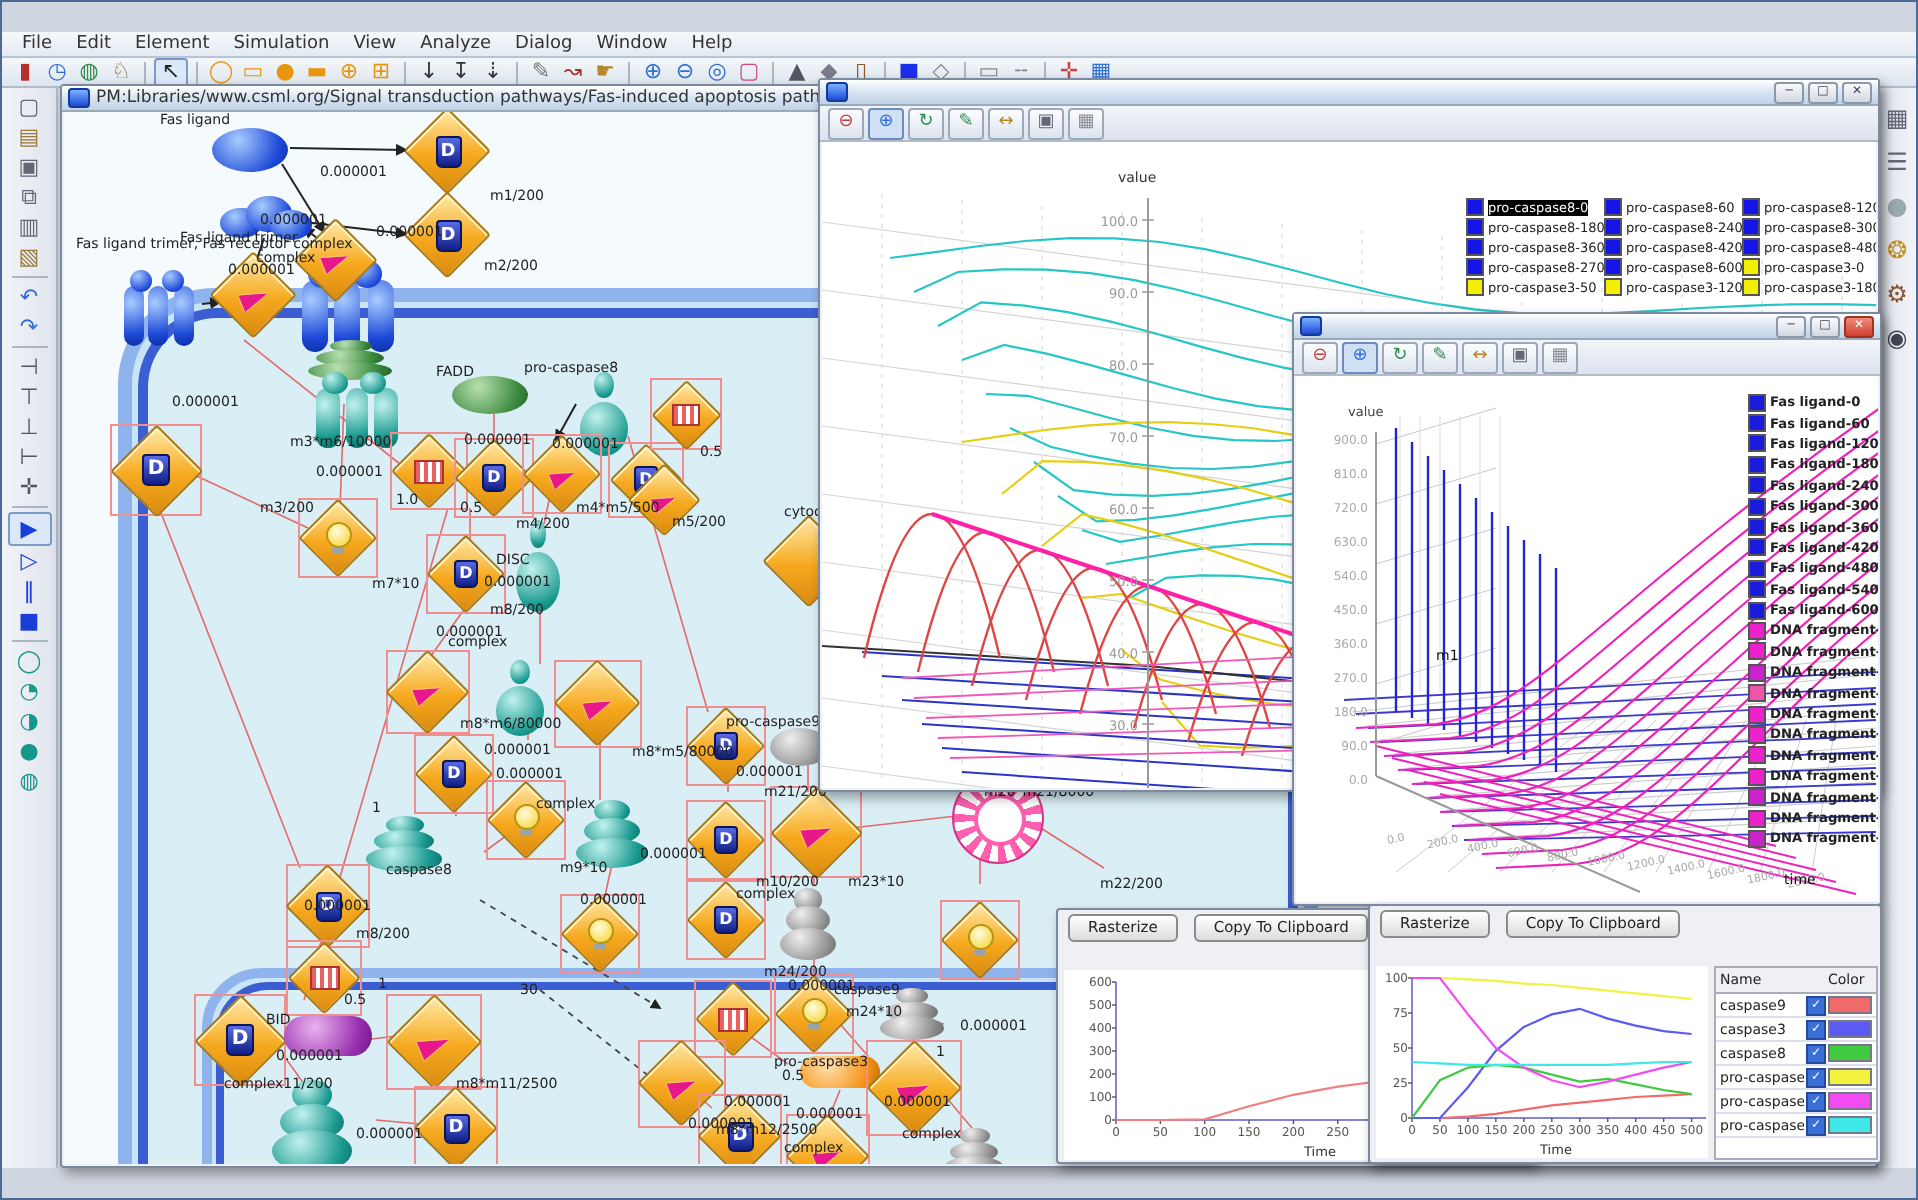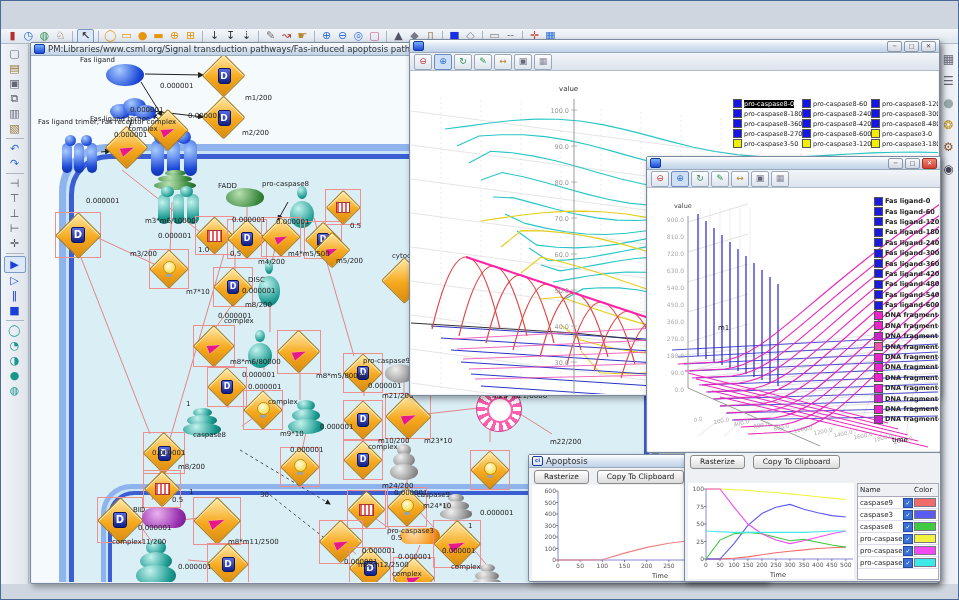--- a/index.html
+++ b/index.html
@@ -85,20 +85,31 @@
   #progfill{position:absolute;left:0;top:0;bottom:0;width:24%;background:linear-gradient(#6a8af2,#2a4ae0);}
   #proglabel{position:absolute;left:26px;top:0;font-size:7px;color:#334;line-height:10px;}
   #statustext{margin-left:6px;white-space:nowrap;overflow:hidden;flex:1;}
   #memtext{margin-right:4px;white-space:nowrap;}
   svg text{font-family:"DejaVu Sans","Liberation Sans",sans-serif;}
 </style>
 </head>
 <body>
 
 <div id="app">
+  <div id="menubar">
+      <span class="menuitem">File</span>
+      <span class="menuitem">Edit</span>
+      <span class="menuitem">Element</span>
+      <span class="menuitem">Simulation</span>
+      <span class="menuitem">View</span>
+      <span class="menuitem">Analyze</span>
+      <span class="menuitem">Dialog</span>
+      <span class="menuitem">Window</span>
+      <span class="menuitem">Help</span>
+    </div>
   <div id="maintoolbar">
       <span class="tbi" style="color: rgb(181, 47, 47);">▮</span>
       <span class="tbi" style="color: rgb(47, 111, 216);">◷</span>
       <span class="tbi" style="color: rgb(47, 143, 79);">◍</span>
       <span class="tbi" style="color: rgb(138, 106, 58);">♘</span>
       <div class="tsep"></div>
       <span class="tbi on" style="color: rgb(34, 34, 34);">↖</span>
       <div class="tsep"></div>
       <span class="tbi" style="color: rgb(232, 149, 15);">◯</span>
       <span class="tbi" style="color: rgb(232, 149, 15);">▭</span>
@@ -1014,24 +1025,20 @@
           </div>
           <div class="legrow">
             <span class="legsw" style="background: rgb(204, 34, 204);"></span>
             <span>DNA fragment-600</span>
           </div>
         </div>
     </div>
   </div>
 
   <div id="apwin" class="win" style="left:527px;top:453px;width:240px;height:128px;z-index:30;">
-    <div class="tbar">
-      <span class="tico ci">ci</span>
-      <span>Apoptosis</span>
-    </div>
     <div class="btnrow">
       <span class="btn">Rasterize</span>
       <span class="btn">Copy To Clipboard</span>
     </div>
     <svg id="svg3" width="234" height="95" style="position:absolute;left:3px;top:30px;background:#fff;">
         <line x1="26" y1="6" x2="26" y2="75" stroke="#8585d8" stroke-width="1"></line>
         <line x1="26" y1="75" x2="233" y2="75" stroke="#8585d8" stroke-width="1"></line>
         <text x="24" y="77" font-size="6" text-anchor="end" fill="#555">0</text>
         <line x1="24" y1="75" x2="26" y2="75" stroke="#555" stroke-width="0.7"></line>
         <text x="24" y="65.5" font-size="6" text-anchor="end" fill="#555">100</text>

